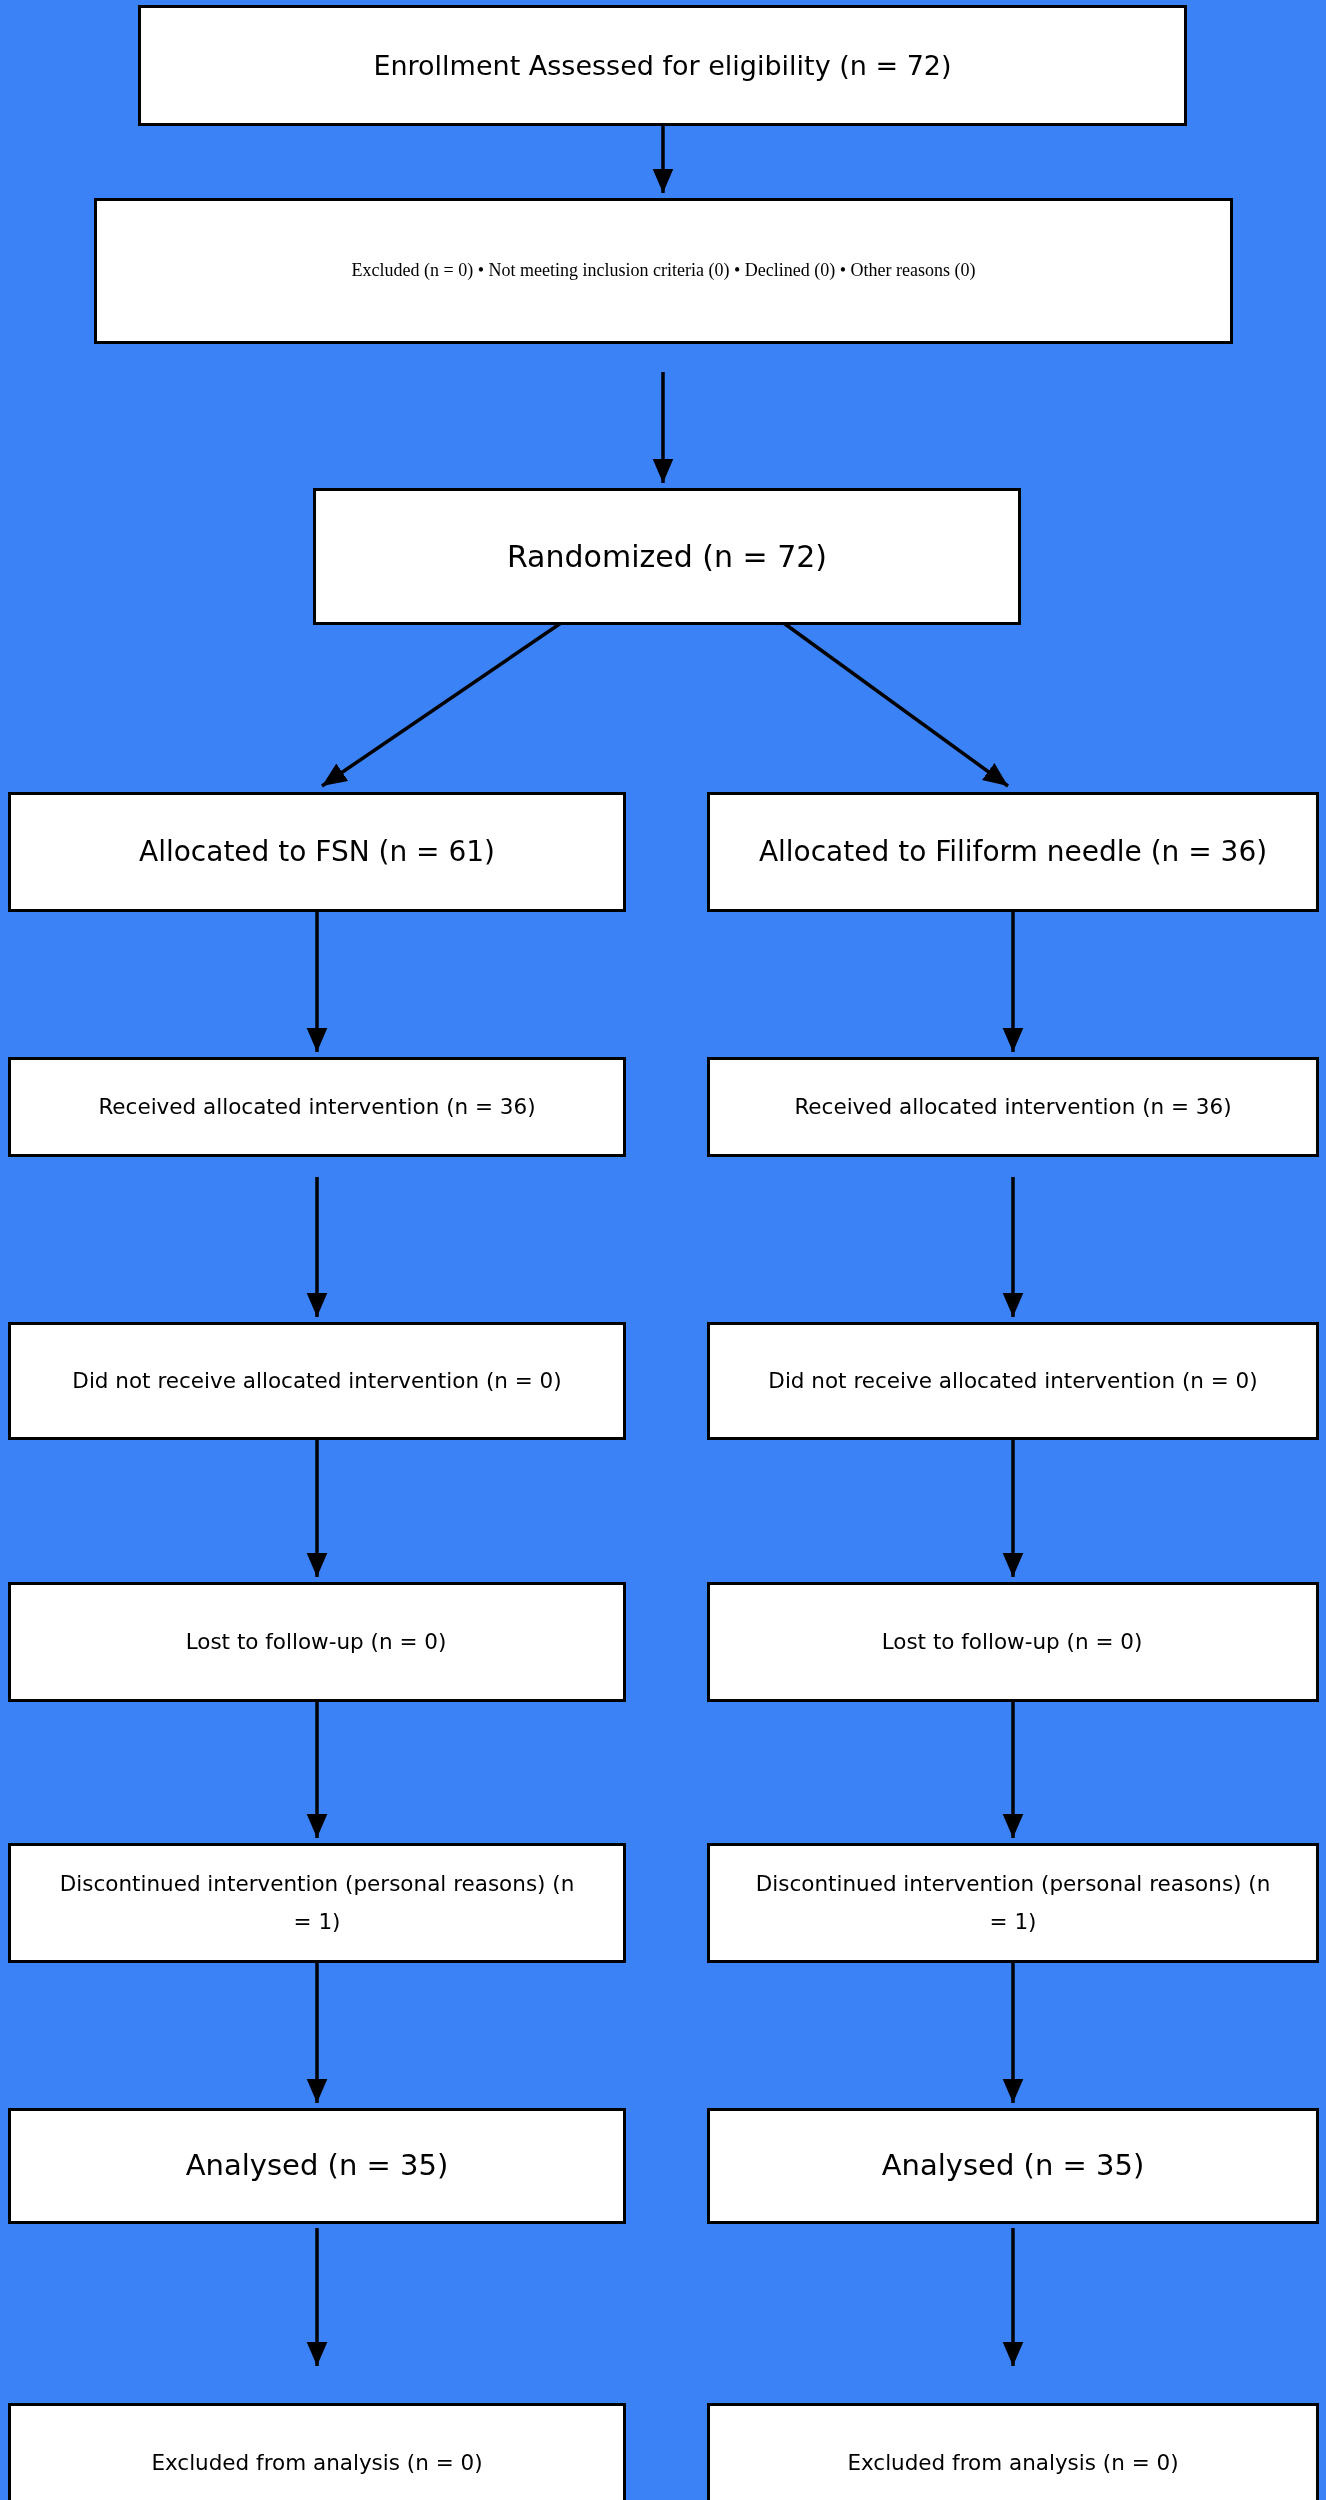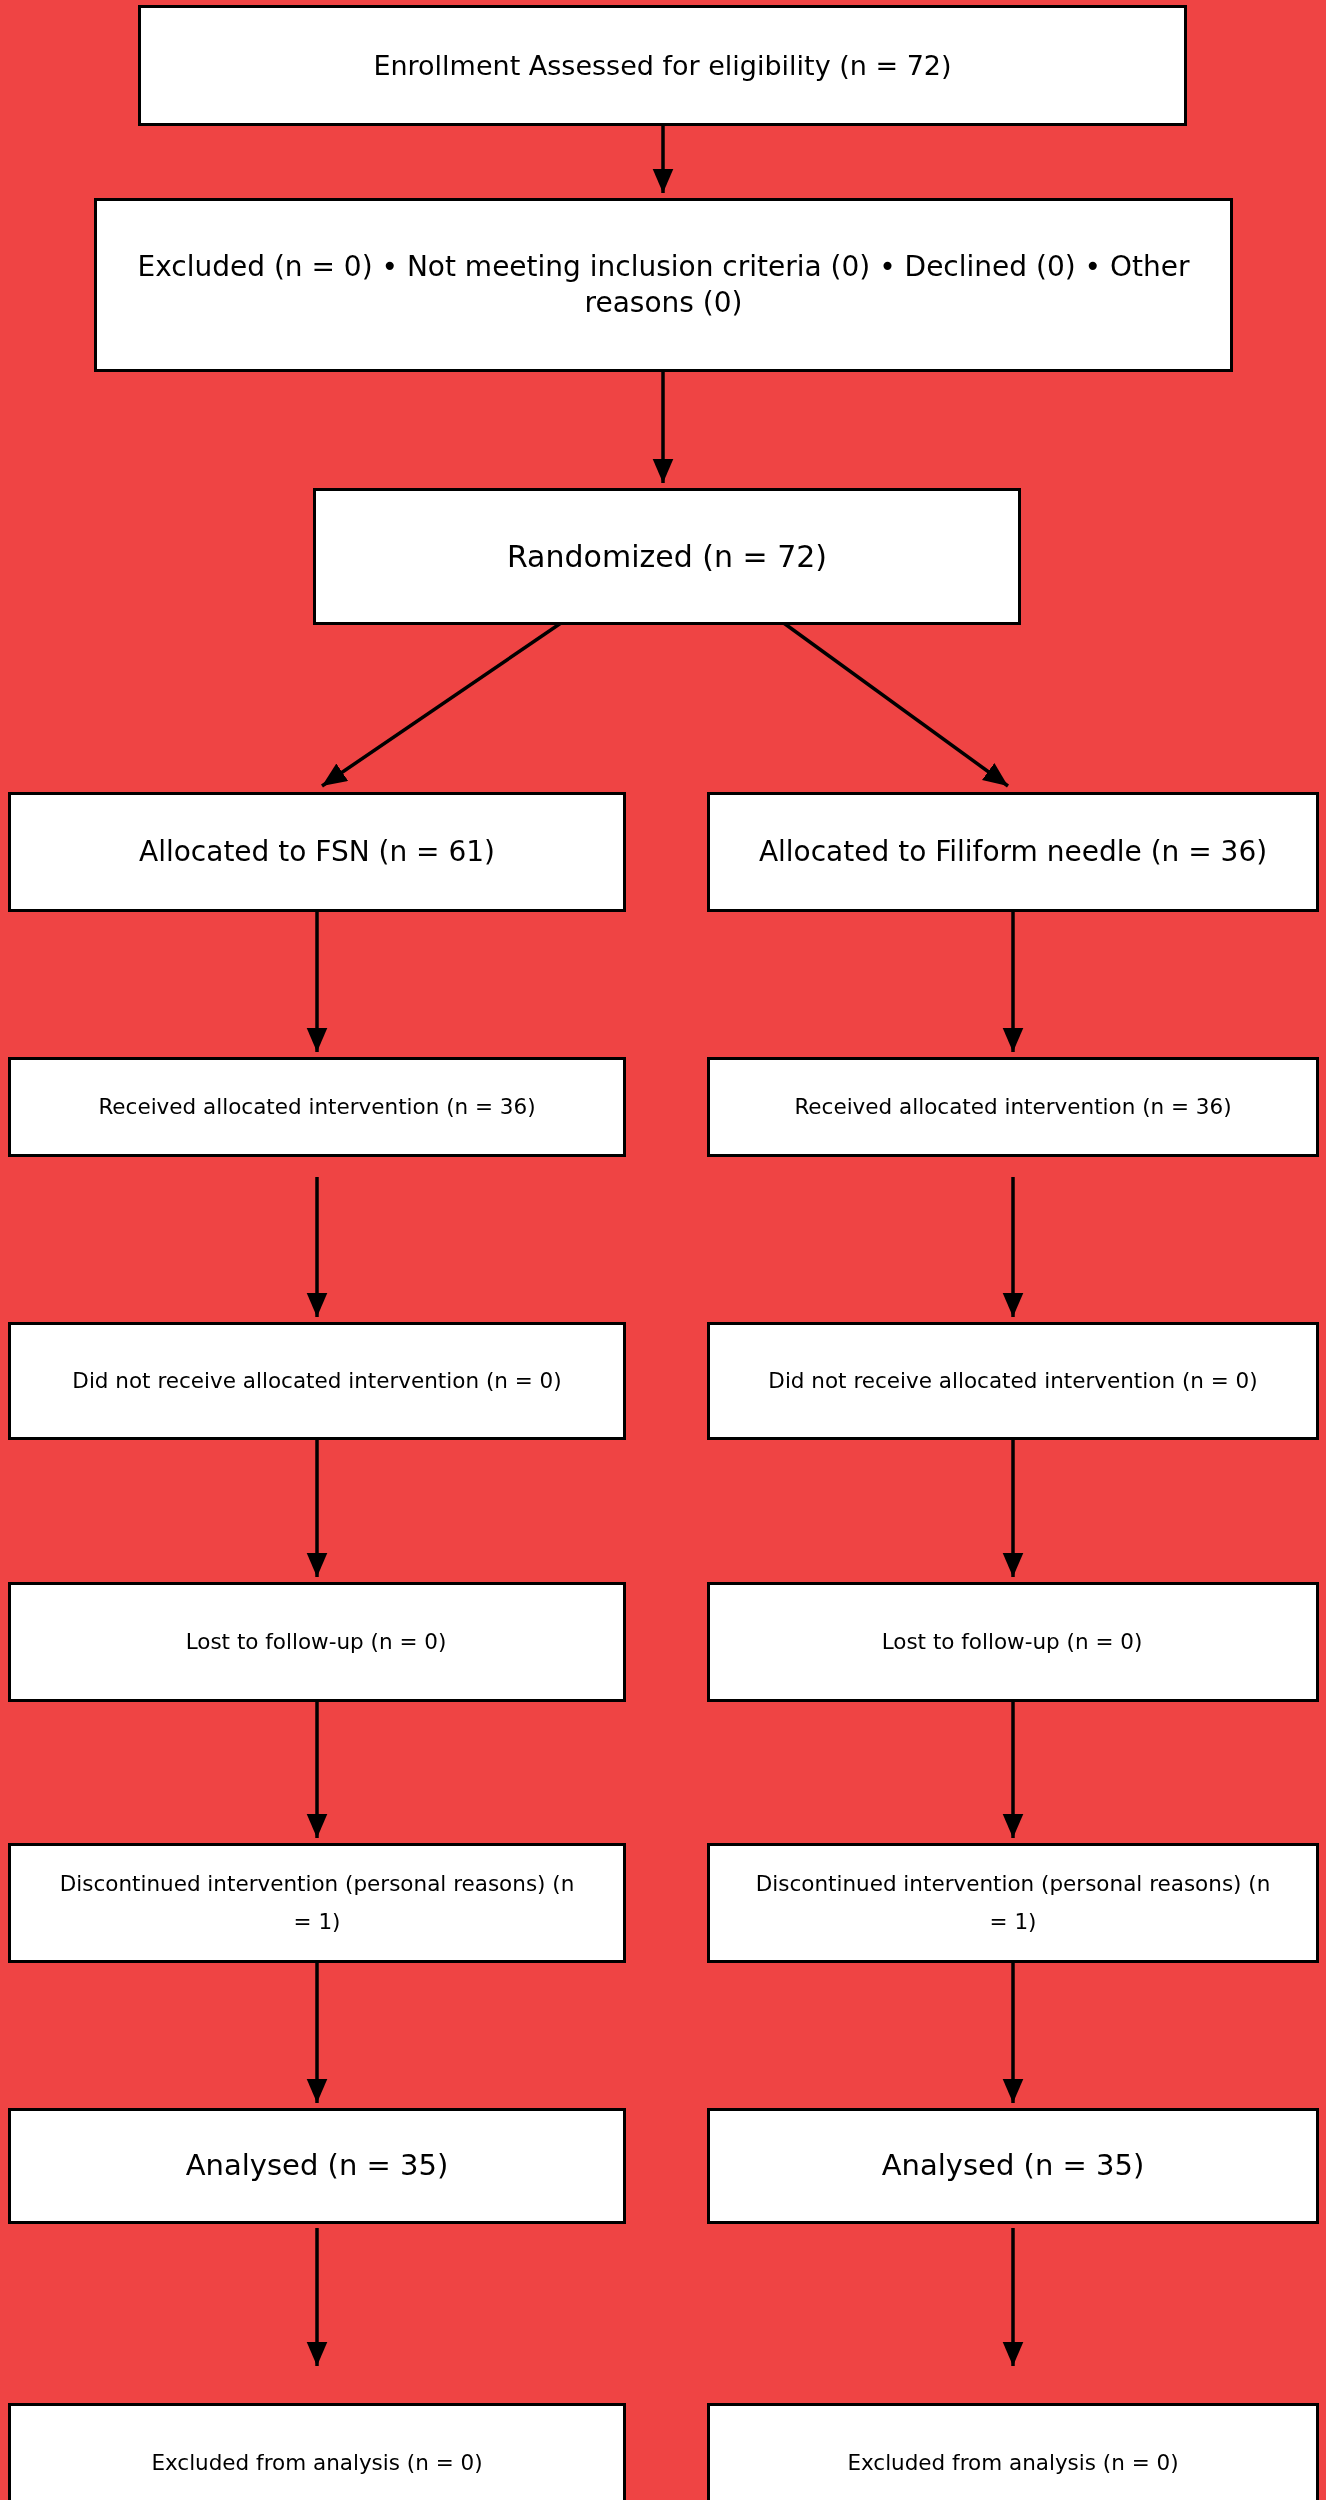--- a/index.html
+++ b/index.html
@@ -4,40 +4,40 @@
 <style>
   html, body {
     margin: 0;
     padding: 0;
     background: #ffffff;
   }
   .canvas {
     position: relative;
     width: 1326px;
     height: 2500px;
-    background: #ef4444;
+    background: #3b82f6;
     font-family: "DejaVu Sans", "Liberation Sans", sans-serif;
     color: #000000;
     overflow: hidden;
   }
   .box {
     position: absolute;
     box-sizing: border-box;
     background: #ffffff;
     border: 3.5px solid #000000;
     display: flex;
     align-items: center;
     justify-content: center;
     text-align: center;
     line-height: 1.3;
     padding: 0 14px;
   }
   
   #box-enrollment  { left: 138px; top: 5px;    width: 1049px; height: 121px; font-size: 27px; }
-  #box-excluded    { left: 94px;  top: 198px;  width: 1139px; height: 174px; font-size: 28px; }
+  #box-excluded    { left: 94px;  top: 198px;  width: 1139px; height: 146px; font-size: 18px; font-family: Liberation Serif, serif; }
   #box-randomized  { left: 313px; top: 488px;  width: 708px;  height: 137px; font-size: 30px; }
   
   .col-left  { left: 8px;   width: 618px; }
   .col-right { left: 707px; width: 612px; }
   
   .row-allocated   { top: 792px;  height: 120px; font-size: 28px; }
   .row-received    { top: 1057px; height: 100px; font-size: 21.5px; }
   .row-didnot      { top: 1322px; height: 118px; font-size: 21.5px; }
   .row-lost        { top: 1582px; height: 120px; font-size: 21.5px; padding-left: 12px; }
   .row-discontinued{ top: 1843px; height: 120px; font-size: 21.5px; padding: 16px 40px; line-height: 1.75; }

